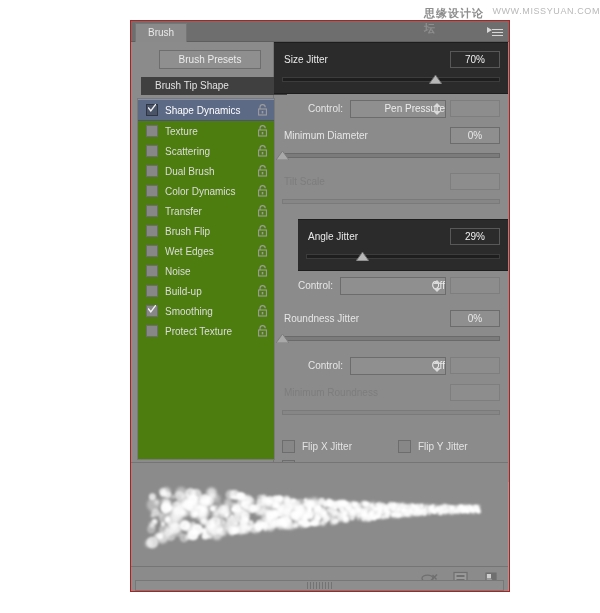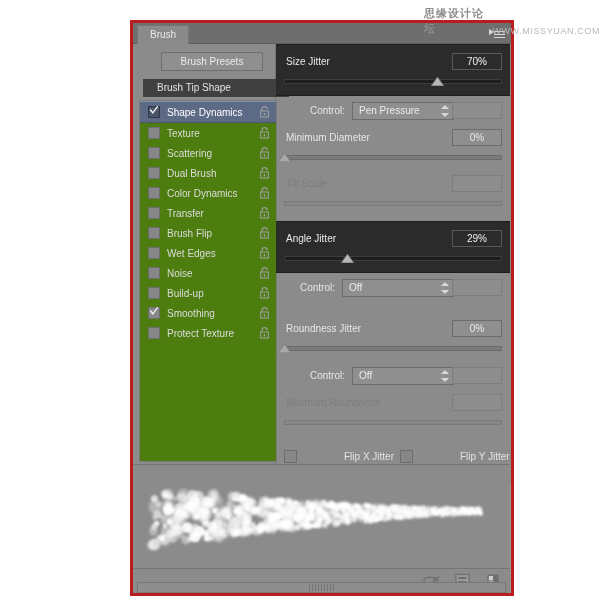--- a/index.html
+++ b/index.html
@@ -5,27 +5,27 @@
   html,body{margin:0;padding:0;}
   body{
     width:600px;height:613px;
     background:#ffffff;
     font-family:"Liberation Sans", sans-serif;
     -webkit-font-smoothing:none;
   }
   .stage{position:relative;width:600px;height:613px;overflow:hidden;background:#fff;}
 
   
-  .watermark{position:absolute;top:6px;left:424px;display:flex;align-items:flex-end;gap:6px;z-index:40;}
+  .watermark{position:absolute;top:6px;left:424px;display:flex;align-items:flex-start;gap:6px;z-index:40;}
   .wm-cn{font-size:11px;color:#8e8e8e;letter-spacing:1px;font-family:"DejaVu Sans",sans-serif;font-weight:bold;}
   .wm-en{font-size:9px;color:#b9b9b9;letter-spacing:.6px;font-family:"Liberation Sans",sans-serif;}
 
   
   .panel{position:absolute;left:130px;top:20px;width:378px;height:570px;
-         background:#8b8b8b;border:3px solid #b91c1c;
+         background:#8b8b8b;border:1px solid #b91c1c;
          box-shadow:0 0 0 1px #9a9a9a inset;}
 
   
   .tabstrip{position:relative;height:20px;background:#6e6e6e;border-bottom:1px solid #5e5e5e;}
   .tab{position:absolute;left:4px;top:2px;height:18px;padding:0 12px;line-height:18px;
        background:#8a8a8a;color:#e8e8e8;font-size:10px;border:1px solid #767676;border-bottom:none;}
   .menu-icon{position:absolute;right:6px;top:4px;width:16px;height:11px;cursor:pointer;}
   .menu-icon i{position:absolute;right:0;display:block;height:1px;background:#d8d8d8;}
   .menu-icon i:nth-child(1){top:1px;width:11px;}
   .menu-icon i:nth-child(2){top:4px;width:11px;}
@@ -74,29 +74,29 @@
 
   .slider{position:relative;height:14px;margin:0 8px;}
   .strack{position:absolute;left:0;right:0;top:4px;height:3px;background:#7b7b7b;border:1px solid #6a6a6a;}
   .grp.dark .strack{background:#1e1e1e;border:1px solid #3c3c3c;}
   .sthumb{position:absolute;top:2px;width:13px;height:9px;margin-left:-6px;}
   .sthumb svg{display:block;}
 
   .ctrlrow{position:relative;height:24px;}
   .ctrl-lab{position:absolute;top:6px;font-size:10px;color:#e6e6e6;}
   .select{position:absolute;top:3px;height:16px;background:#8f8f8f;border:1px solid #6c6c6c;
-          font-size:10px;color:#ececec;line-height:16px;padding-left:6px;cursor:pointer;}
+          font-size:10px;color:#ececec;line-height:16px;cursor:pointer;text-align:right;}
   .spin{position:absolute;right:4px;top:2px;width:8px;height:12px;}
   .spin i{position:absolute;left:0;width:0;height:0;border-left:4px solid transparent;border-right:4px solid transparent;}
   .spin i.u{top:0;border-bottom:4px solid #d9d9d9;}
   .spin i.d{bottom:0;border-top:4px solid #d9d9d9;}
   .ghost{position:absolute;right:8px;top:3px;width:48px;height:15px;background:#8d8d8d;border:1px solid #7e7e7e;}
 
   .cbrow{position:relative;height:22px;}
-  .cbitem{position:absolute;display:flex;align-items:center;cursor:pointer;gap:40px;}
+  .cbitem{position:absolute;display:flex;align-items:center;cursor:pointer;}
   .cb2{width:11px;height:11px;background:#878787;border:1px solid #6d6d6d;margin-right:7px;}
   .cblab{font-size:10px;color:#e3e3e3;white-space:nowrap;}
 
   
   .preview{position:absolute;left:0;top:441px;width:377px;height:105px;
            background:#8b8b8b;border-top:1px solid #757575;}
   .pvinner{position:absolute;left:6px;top:6px;right:6px;bottom:6px;background:#8b8b8b;overflow:hidden;}
 
   
   .footer{position:absolute;left:0;bottom:0;width:377px;height:24px;background:#8b8b8b;border-top:1px solid #757575;}
@@ -330,21 +330,21 @@
         </div>
 
         <div class="fieldrow" style="margin-top:6px;">
           <span class="flabel dim">Tilt Scale</span>
           <span class="fval empty" style="background:#8d8d8d;border-color:#7e7e7e;"></span>
         </div>
         <div class="slider">
           <span class="strack" style="background:#868686;border-color:#7a7a7a;"></span>
         </div>
 
-        <div class="grp dark" style="padding:4px 0 6px;margin-top:10px;">
+        <div class="grp dark" style="padding:4px 0 6px;margin-top:10px;margin-left:24px;">
           <div class="fieldrow">
             <span class="flabel">Angle Jitter</span>
             <span class="fval">29%</span>
           </div>
           <div class="slider">
             <span class="strack"></span>
             <span class="sthumb" style="left: 29%;">
               <svg width="13" height="9" viewBox="0 0 13 9">
                   <polygon points="6.5,0 13,9 0,9" fill="#b7b7b7" stroke="#6a6a6a" stroke-width="1"></polygon>
                 </svg>
@@ -357,21 +357,21 @@
           <div class="select" style="left:66px;width:104px;">
             <span>Off</span>
             <span class="spin">
                 <i class="u"></i>
                 <i class="d"></i>
               </span>
           </div>
           <span class="ghost"></span>
         </div>
 
-        <div class="fieldrow" style="margin-top:16px;">
+        <div class="fieldrow" style="margin-top:8px;">
           <span class="flabel">Roundness Jitter</span>
           <span class="fval">0%</span>
         </div>
         <div class="slider">
           <span class="strack"></span>
           <span class="sthumb" style="left: 0%;">
             <svg width="13" height="9" viewBox="0 0 13 9">
                 <polygon points="6.5,0 13,9 0,9" fill="#a9a9a9" stroke="#7d7d7d" stroke-width="1"></polygon>
               </svg>
           </span>

